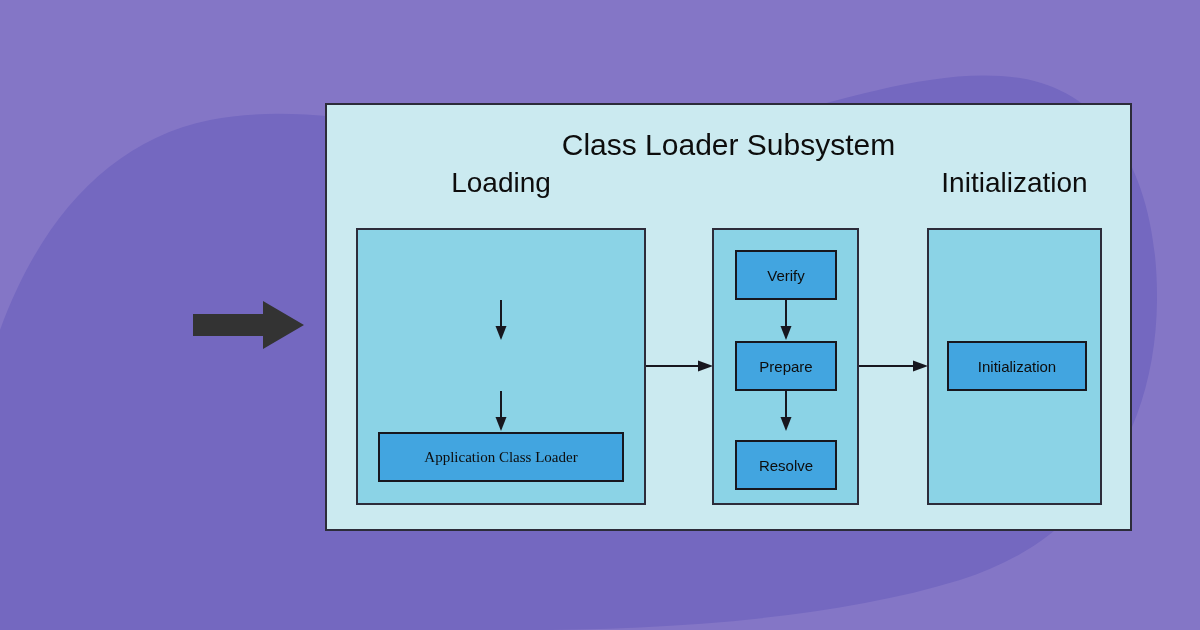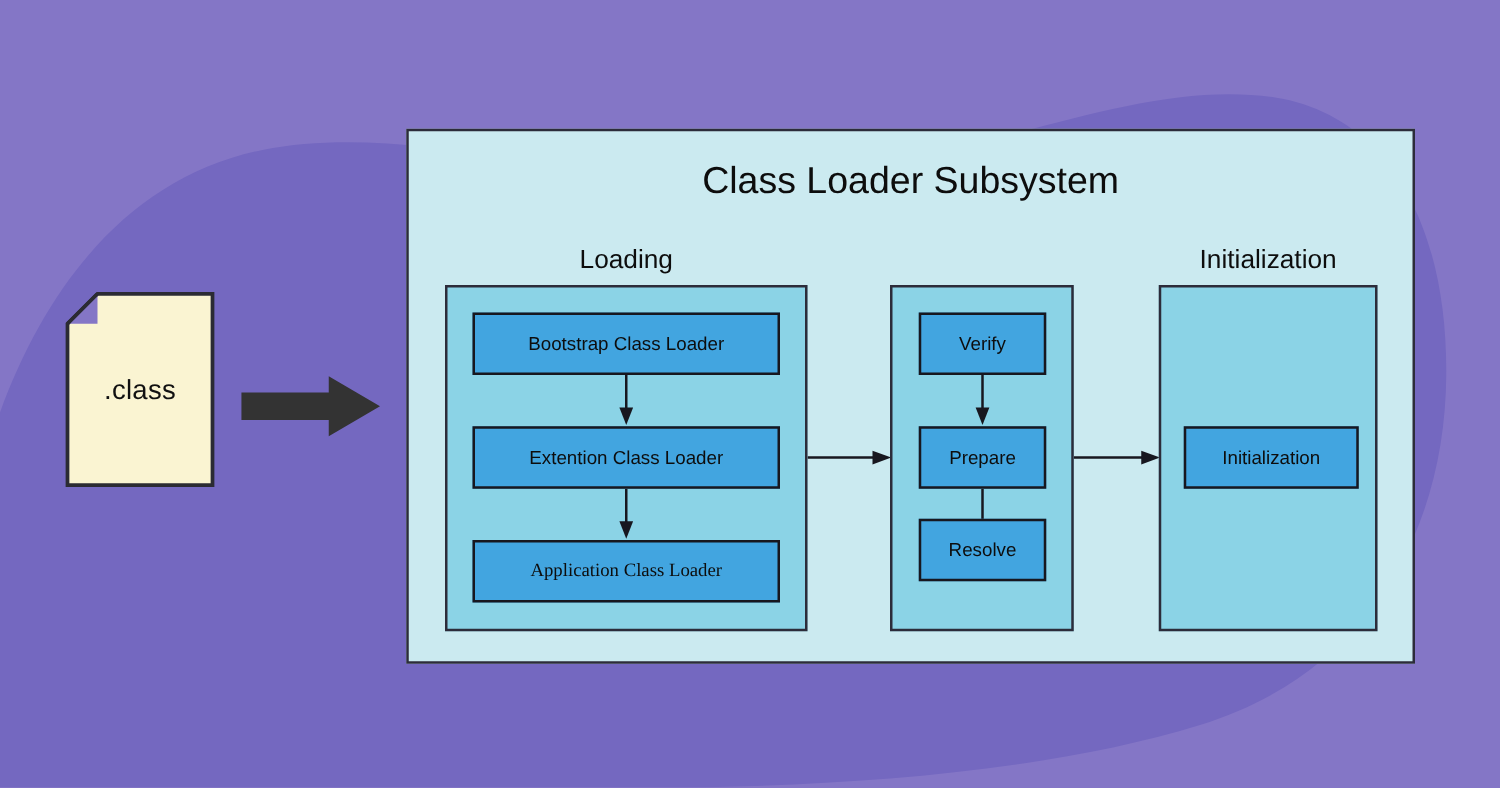--- a/index.html
+++ b/index.html
@@ -82,23 +82,23 @@
     left: 0;
     top: 23px;
     width: 100%;
     text-align: center;
     font-size: 30px;
     color: #0d0d0d;
   }
 
   .phase-label {
     position: absolute;
-    top: 91px;
+    top: 62px;
     text-align: center;
-    font-size: 21px;
+    font-size: 28px;
     color: #0d0d0d;
     white-space: nowrap;
   }
   #phase-label-loading     { left: 29px;  width: 290px; }
   #phase-label-linking     { left: 385px; width: 147px; }
   #phase-label-initialization { left: 600px; width: 175px; }
 
   
   .phase-panel {
     position: absolute;
@@ -132,21 +132,21 @@
   #step-extention   { top: 111px; }
   #step-application { top: 202px; font-family: Liberation Serif, serif; }
 
   .linking-step {
     left: 21px;
     width: 102px;
     height: 50px;
   }
   #step-verify  { top: 20px; }
   #step-prepare { top: 111px; text-align: right; }
-  #step-resolve { top: 185px; }
+  #step-resolve { top: 210px; }
 
   #step-initialization {
     left: 18px;
     top: 111px;
     width: 140px;
     height: 50px;
   }
 
   
   .flow-arrow-v {
@@ -177,50 +177,40 @@
              L 0,330
              C 40,220 110,140 210,120
              C 330,96 470,150 600,146
              C 760,141 900,60 1020,78
              C 1110,92 1158,180 1157,300
              C 1156,430 1090,540 960,580
              C 830,620 660,630 520,630
              Z" fill="#7468c0"></path>
   </svg>
 
-  <div id="class-file">
-    <svg width="120" height="157" viewBox="0 0 120 157" aria-hidden="true">
-      <path d="M 26,2 L 118,2 L 118,155 L 2,155 L 2,26 Z" fill="#faf4d2" stroke="#2b2b33" stroke-width="3" stroke-linejoin="miter"></path>
-      <path d="M 26,2 L 26,26 L 2,26 Z" fill="#8476c6" stroke="none"></path>
-      <path d="M 26,2 L 2,26" stroke="#2b2b33" stroke-width="3"></path>
-    </svg>
-    <div id="class-file-label">.class</div>
-  </div>
 
   <svg id="intake-arrow" viewBox="0 0 112 50" aria-hidden="true">
     <path d="M 0,14 L 70,14 L 70,1 L 111,25 L 70,49 L 70,36 L 0,36 Z" fill="#333333"></path>
   </svg>
 
   <div id="subsystem">
 
     <div id="subsystem-title">Class Loader Subsystem</div>
 
     <div class="phase-label" id="phase-label-loading">Loading</div>
     <div class="phase-label" id="phase-label-initialization">Initialization</div>
 
     <div class="phase-panel" id="panel-loading">
 
-      <div class="step-box loading-step" id="step-bootstrap">Bootstrap Class Loader</div>
 
       <svg class="flow-arrow-v" id="arrow-loading-1" viewBox="0 0 14 41" aria-hidden="true">
         <line x1="7" y1="0" x2="7" y2="29" stroke="#17171f" stroke-width="2"></line>
         <path d="M 7,40 L 1.5,26 L 12.5,26 Z" fill="#17171f"></path>
       </svg>
 
-      <div class="step-box loading-step" id="step-extention">Extention Class Loader</div>
 
       <svg class="flow-arrow-v" id="arrow-loading-2" viewBox="0 0 14 41" aria-hidden="true">
         <line x1="7" y1="0" x2="7" y2="29" stroke="#17171f" stroke-width="2"></line>
         <path d="M 7,40 L 1.5,26 L 12.5,26 Z" fill="#17171f"></path>
       </svg>
 
       <div class="step-box loading-step" id="step-application">Application Class Loader</div>
     </div>
 
     <svg class="connector-h" id="connector-loading-linking" viewBox="0 0 68 14" preserveAspectRatio="none" aria-hidden="true">

